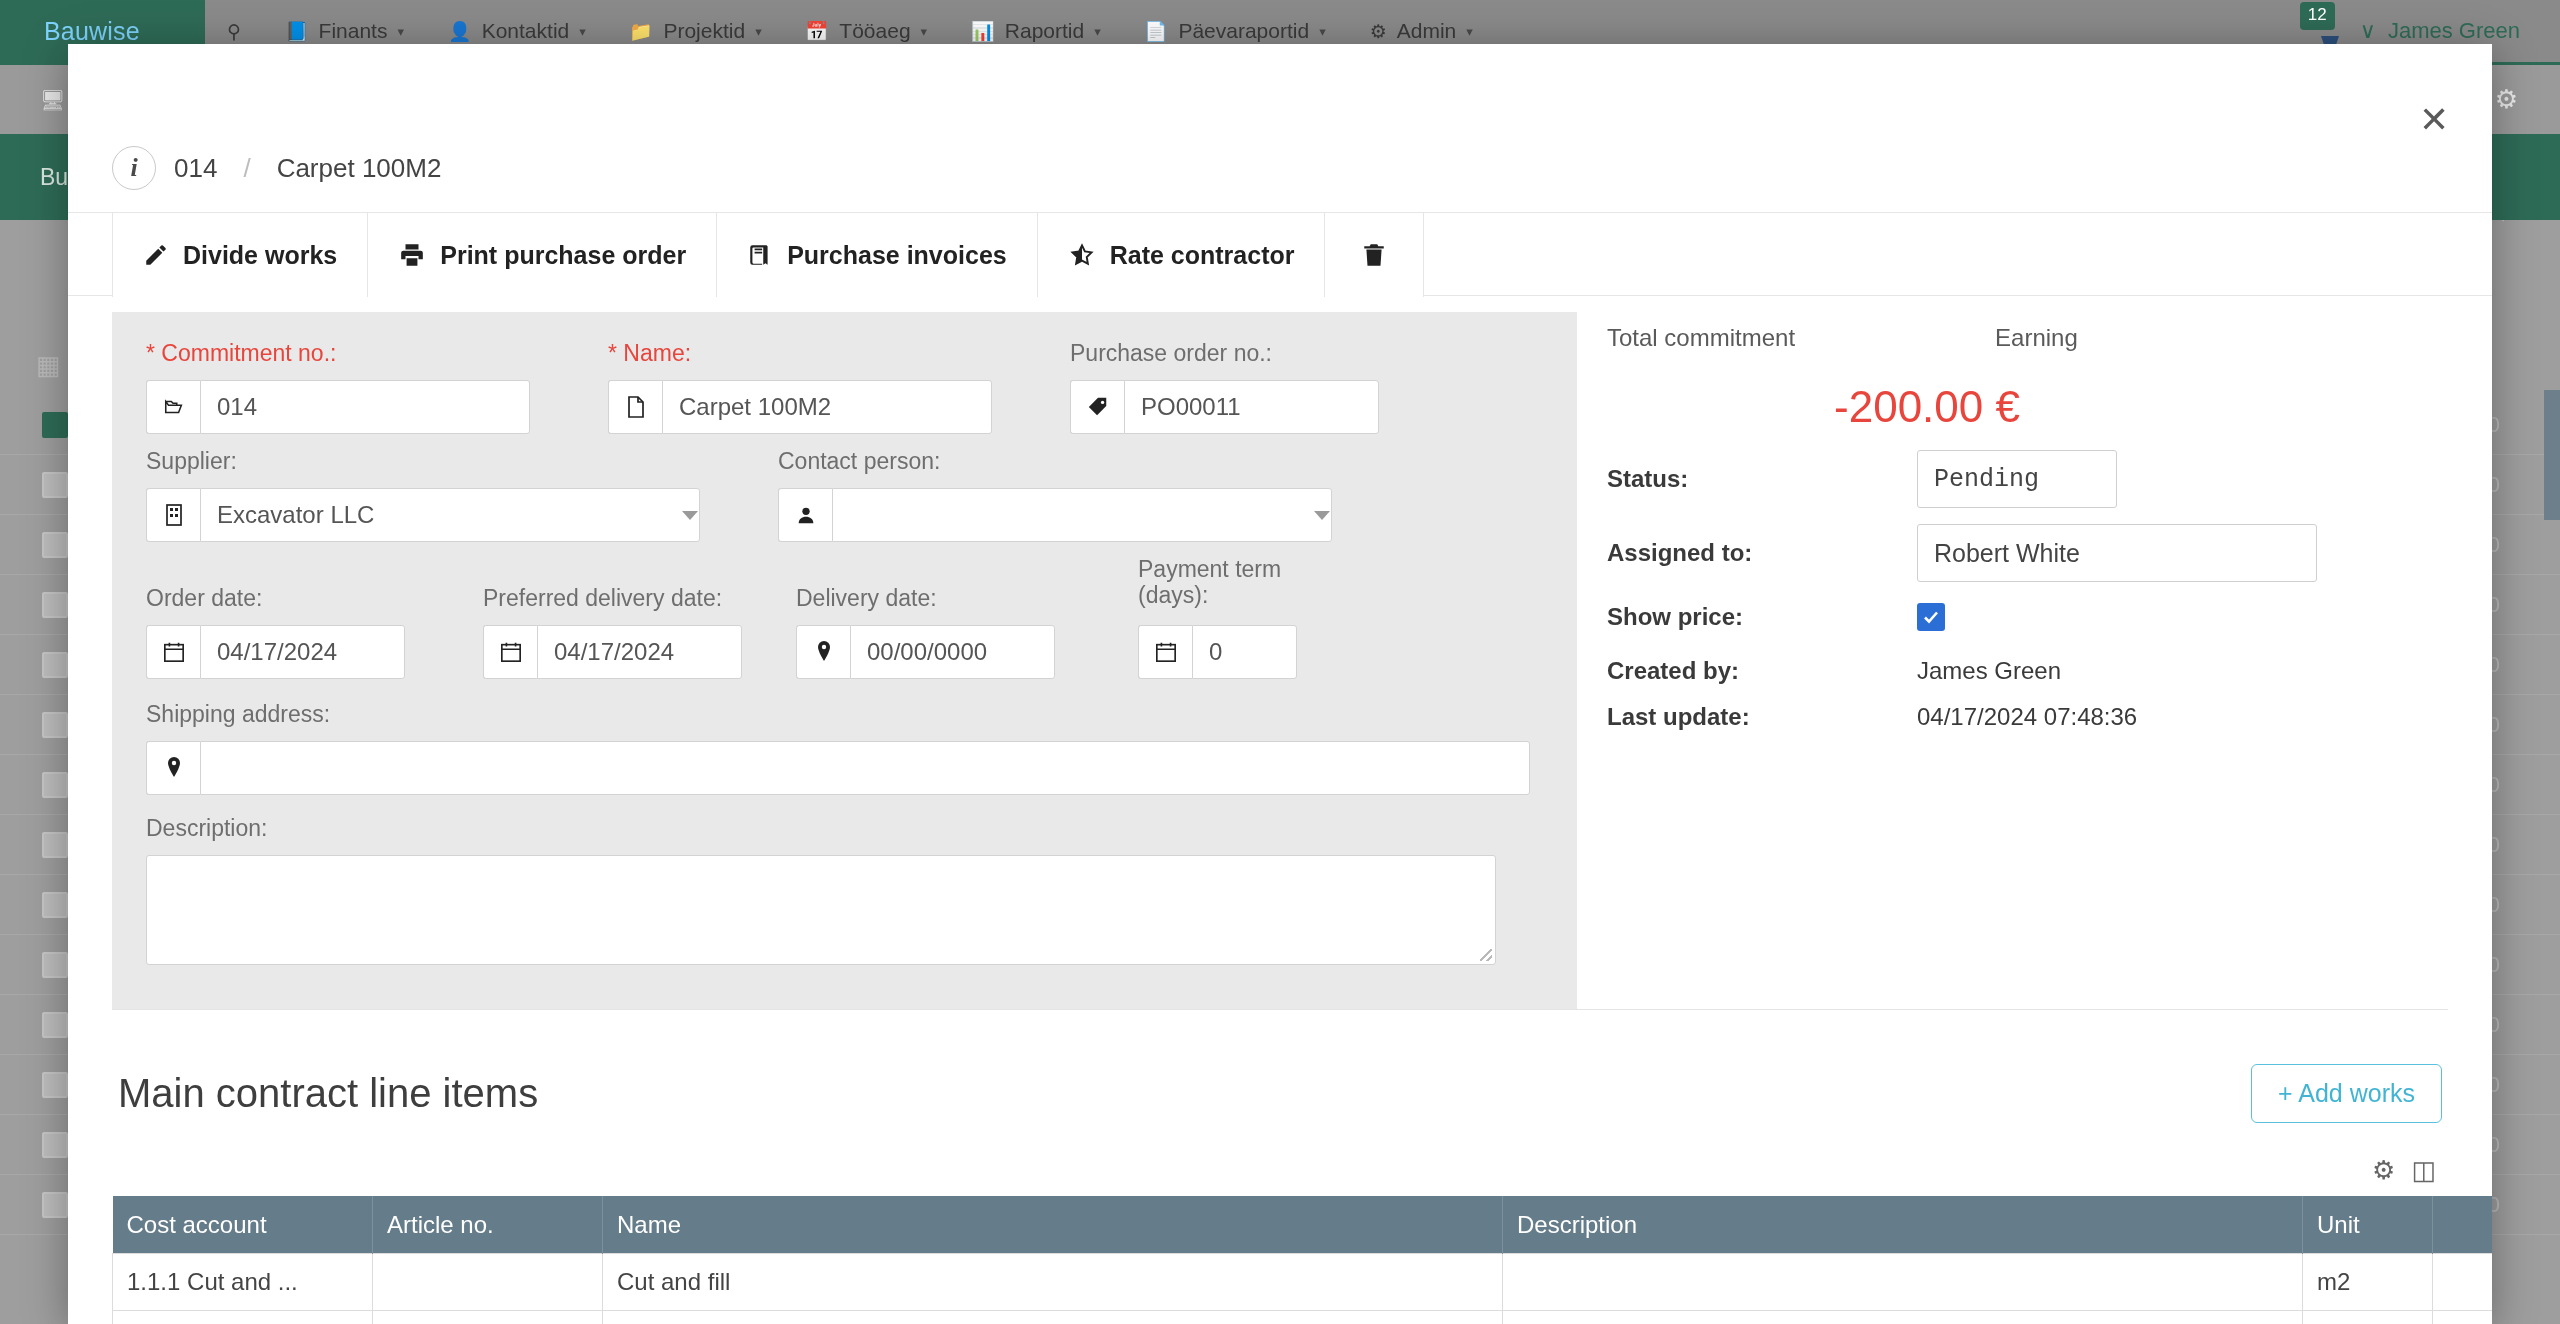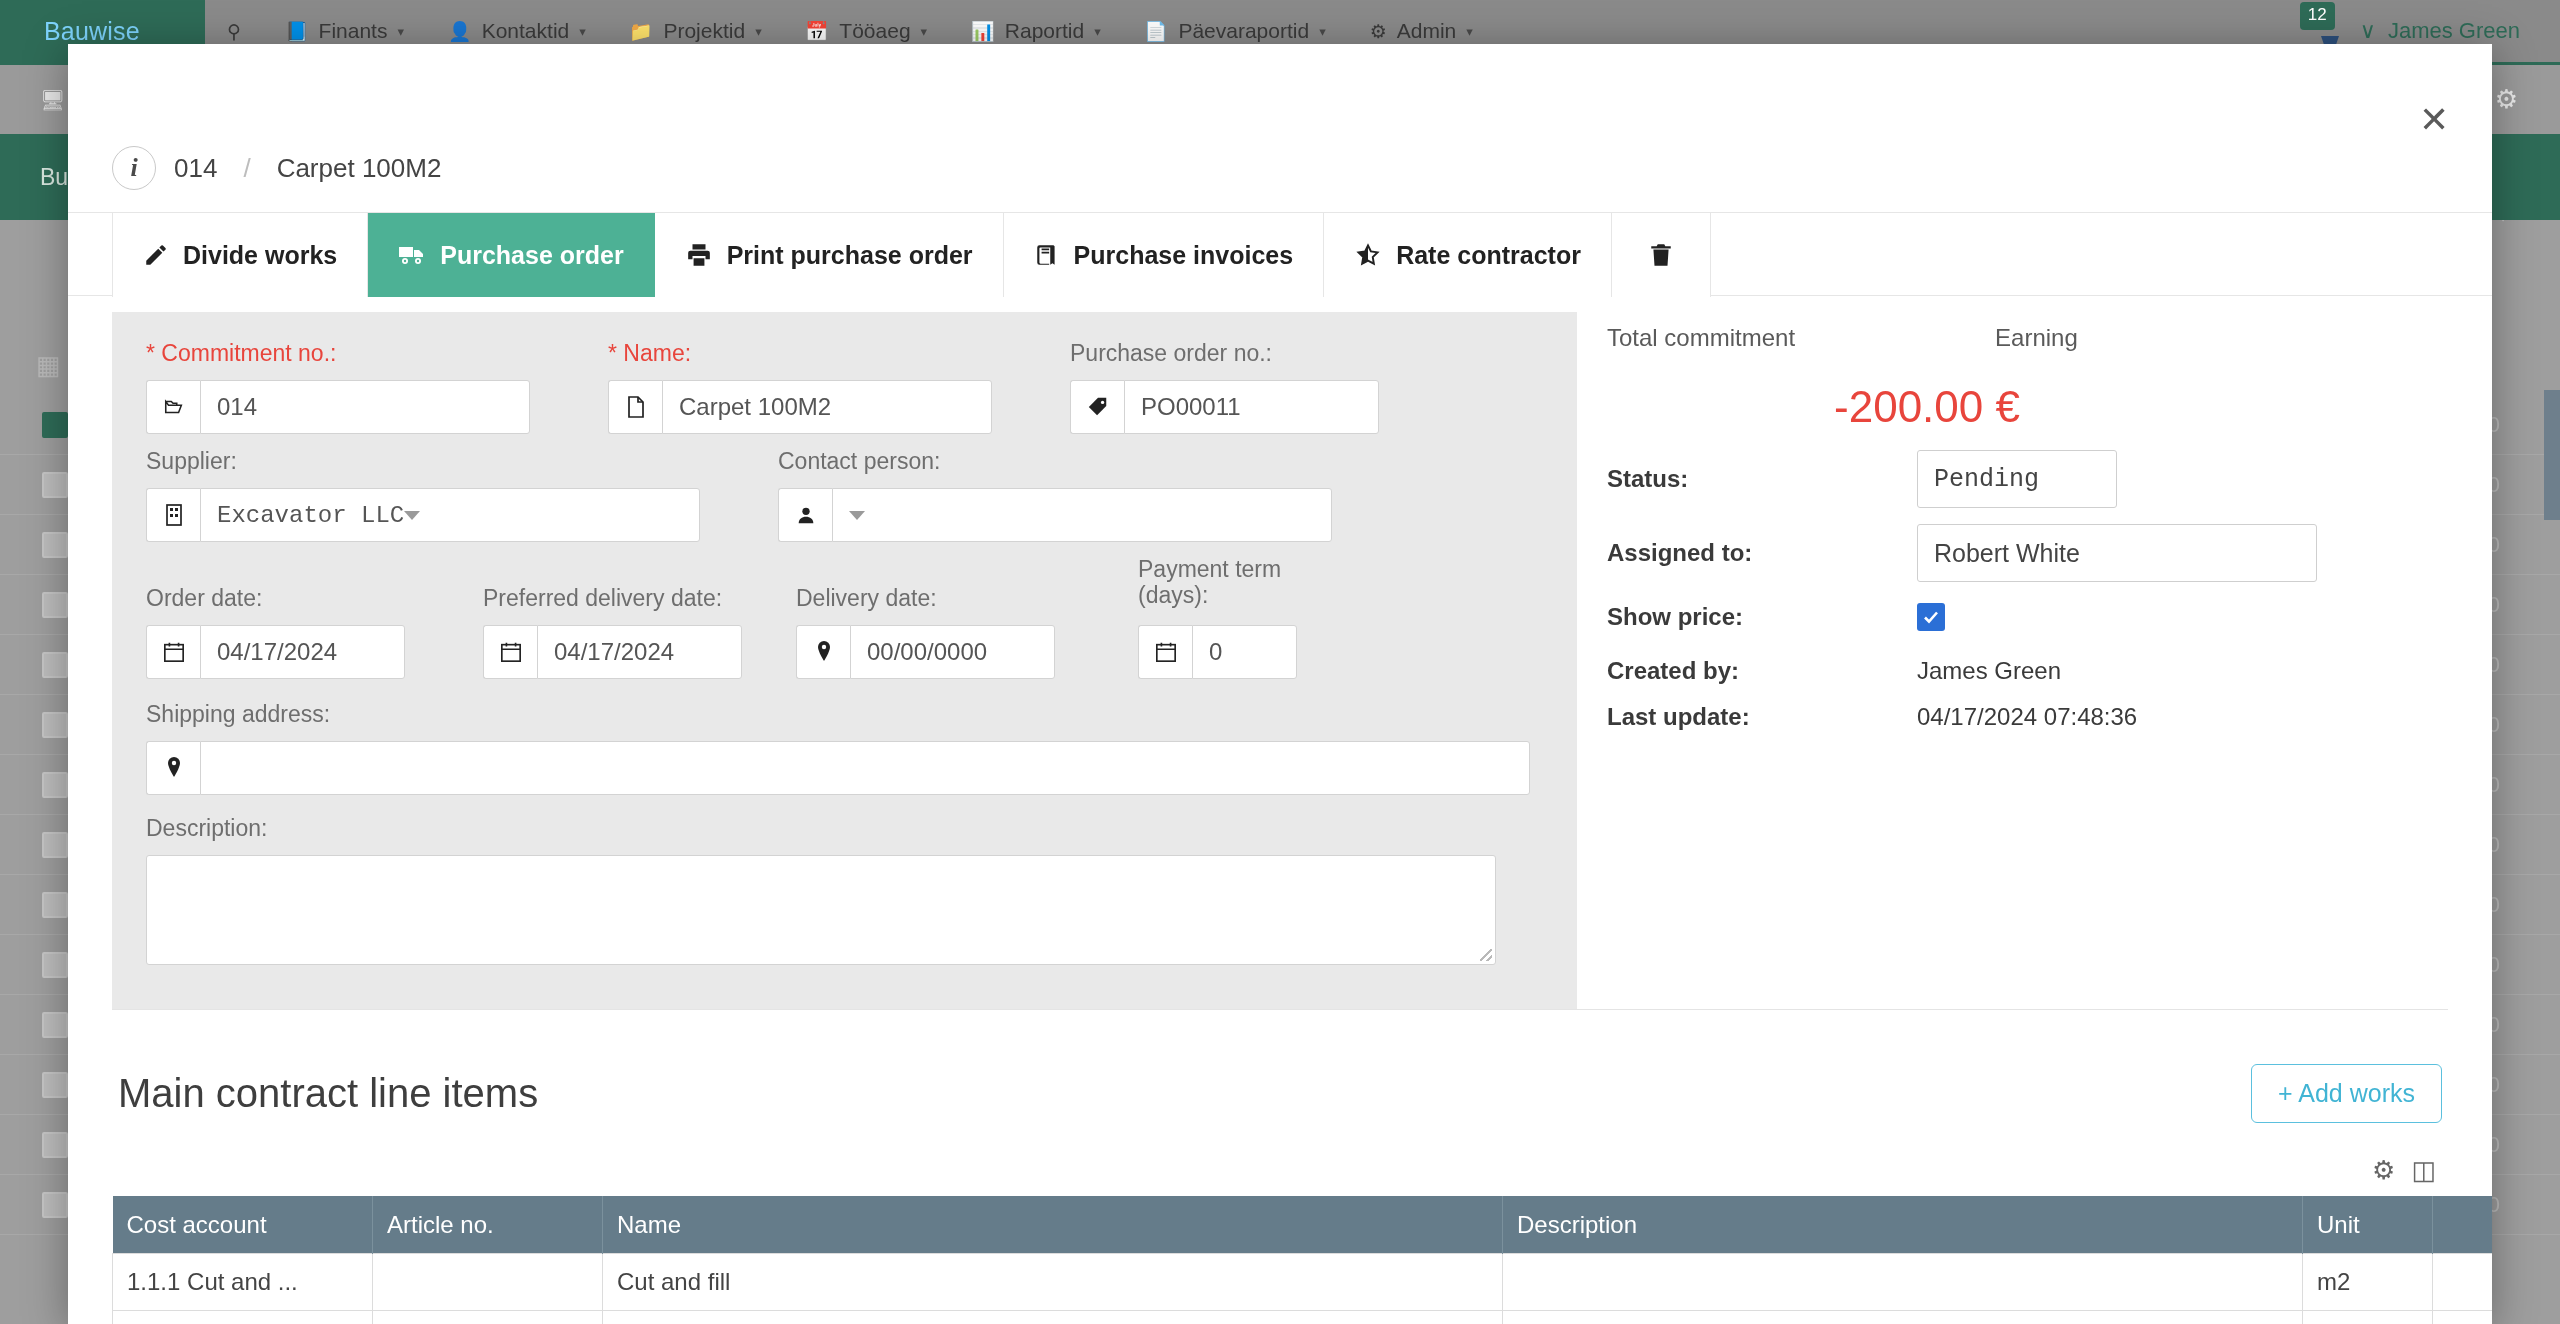--- a/index.html
+++ b/index.html
@@ -157,22 +157,22 @@
     display: flex; align-items: center; justify-content: center;
     font-size: 22px; color: #222; border-radius: 3px 0 0 3px;
   }
   .finput {
     background: #fff; border: 1px solid #d3d3d3; border-radius: 0 3px 3px 0;
     display: flex; align-items: center; padding: 0 16px;
     font-size: 24px; color: #555;
   }
   .fselect {
     background: #fff; border: 1px solid #d3d3d3; border-radius: 0 3px 3px 0;
-    display: flex; align-items: center; justify-content: flex-start;
-    padding: 0 1px 0 16px; font-size: 24px; color: #555; font-family: Liberation Mono, monospace;
+    display: flex; align-items: center; justify-content: space-between;
+    padding: 0 1px 0 16px; font-size: 24px; color: #555;
   }
   .fselect .caret-d {
     width: 0; height: 0; border-left: 8px solid transparent;
     border-right: 8px solid transparent; border-top: 9px solid #9a9a9a;
   }
 
   .w-commit { width: 330px; }
   .w-name   { width: 330px; }
   .w-po     { width: 255px; }
   .w-supplier { width: 500px; }
@@ -395,32 +395,20 @@
   </div>
 
   <div class="tabs">
     <div class="tab">
       <span class="tico">
         <svg width="26" height="26" viewBox="0 0 24 24">
             <path fill="#222" d="M3 17.25V21h3.75L17.8 9.94l-3.75-3.75L3 17.25zM20.7 7.04a1 1 0 0 0 0-1.41l-2.34-2.34a1 1 0 0 0-1.41 0l-1.83 1.83 3.75 3.75 1.83-1.83z"></path>
           </svg>
       </span>
       <span>Divide works</span>
-    </div>
-    <div class="tab active">
-      <span class="tico">
-        <svg width="28" height="26" viewBox="0 0 28 24">
-            <path fill="#fff" d="M1 4h14v10H1zM16 7h5l4 4v3h-9z"></path>
-            <circle cx="7" cy="18" r="3" fill="#fff"></circle>
-            <circle cx="20" cy="18" r="3" fill="#fff"></circle>
-            <circle cx="7" cy="18" r="1.2" fill="#4db195"></circle>
-            <circle cx="20" cy="18" r="1.2" fill="#4db195"></circle>
-          </svg>
-      </span>
-      <span>Purchase order</span>
     </div>
     <div class="tab">
       <span class="tico">
         <svg width="28" height="26" viewBox="0 0 24 24">
             <path fill="#222" d="M6 2h12v5H6zM4 8h16a2 2 0 0 1 2 2v6h-4v-3H6v3H2v-6a2 2 0 0 1 2-2zM7 15h10v7H7z"></path>
           </svg>
       </span>
       <span>Print purchase order</span>
     </div>
     <div class="tab">

